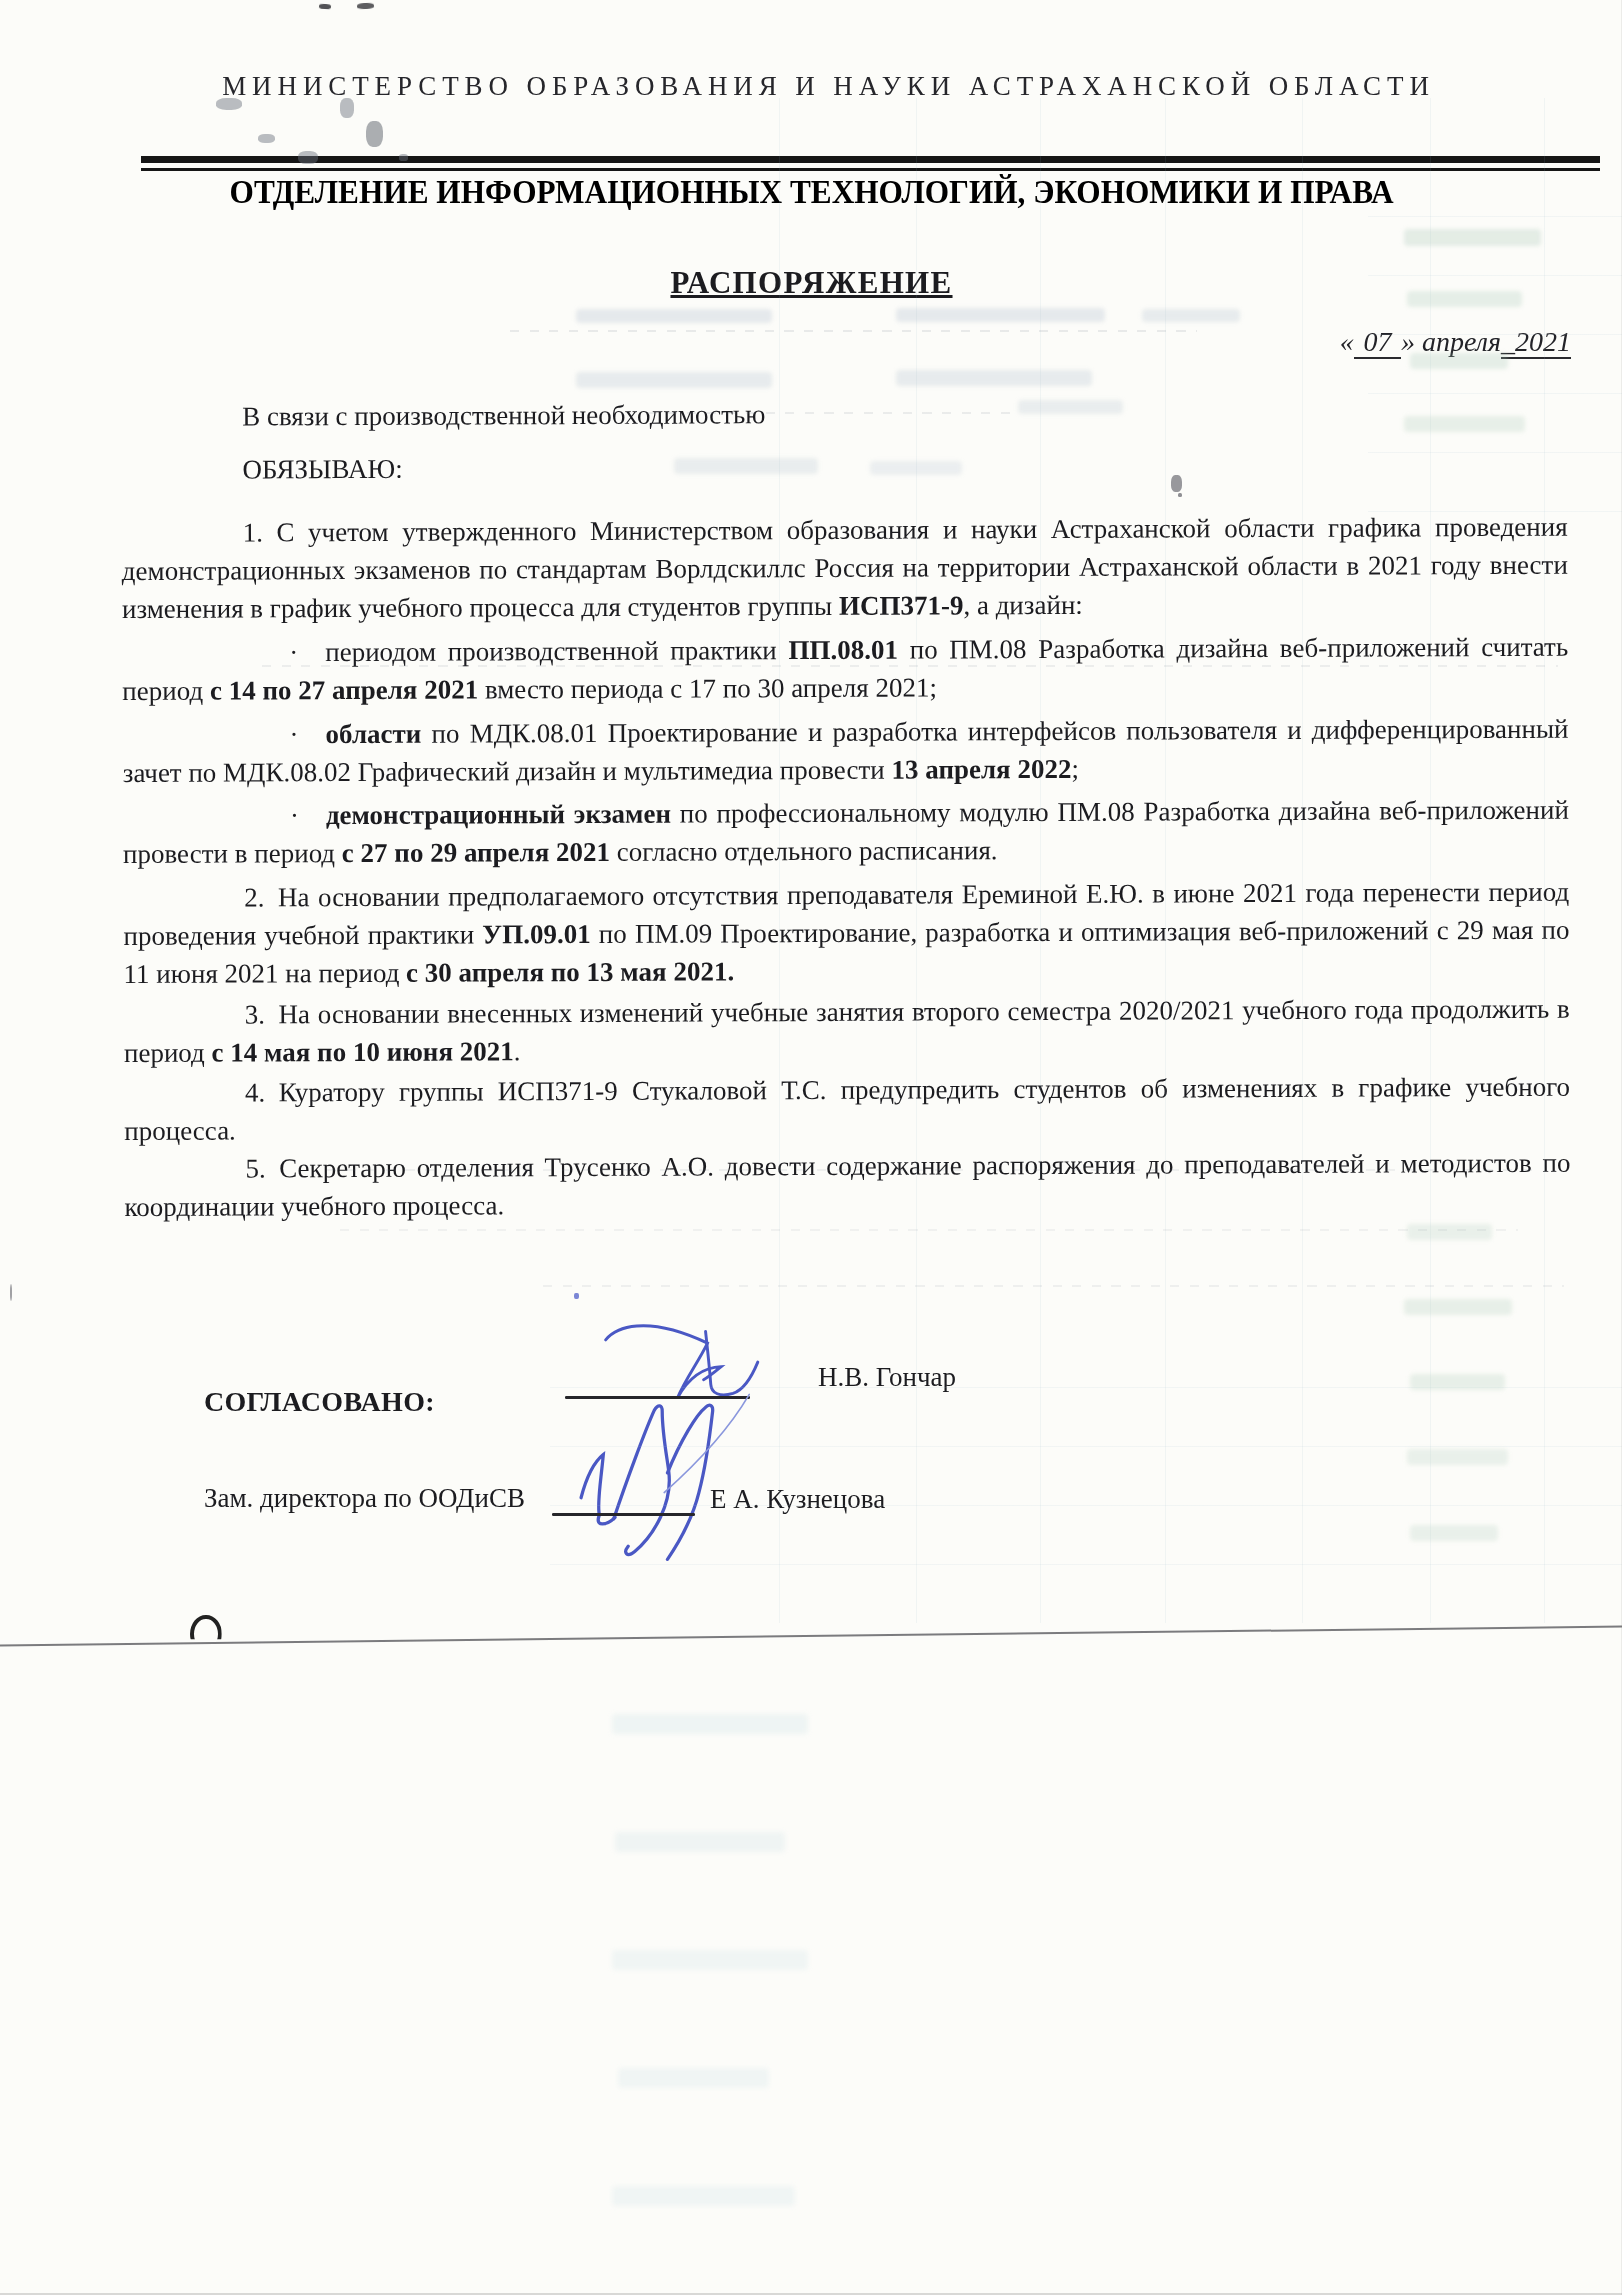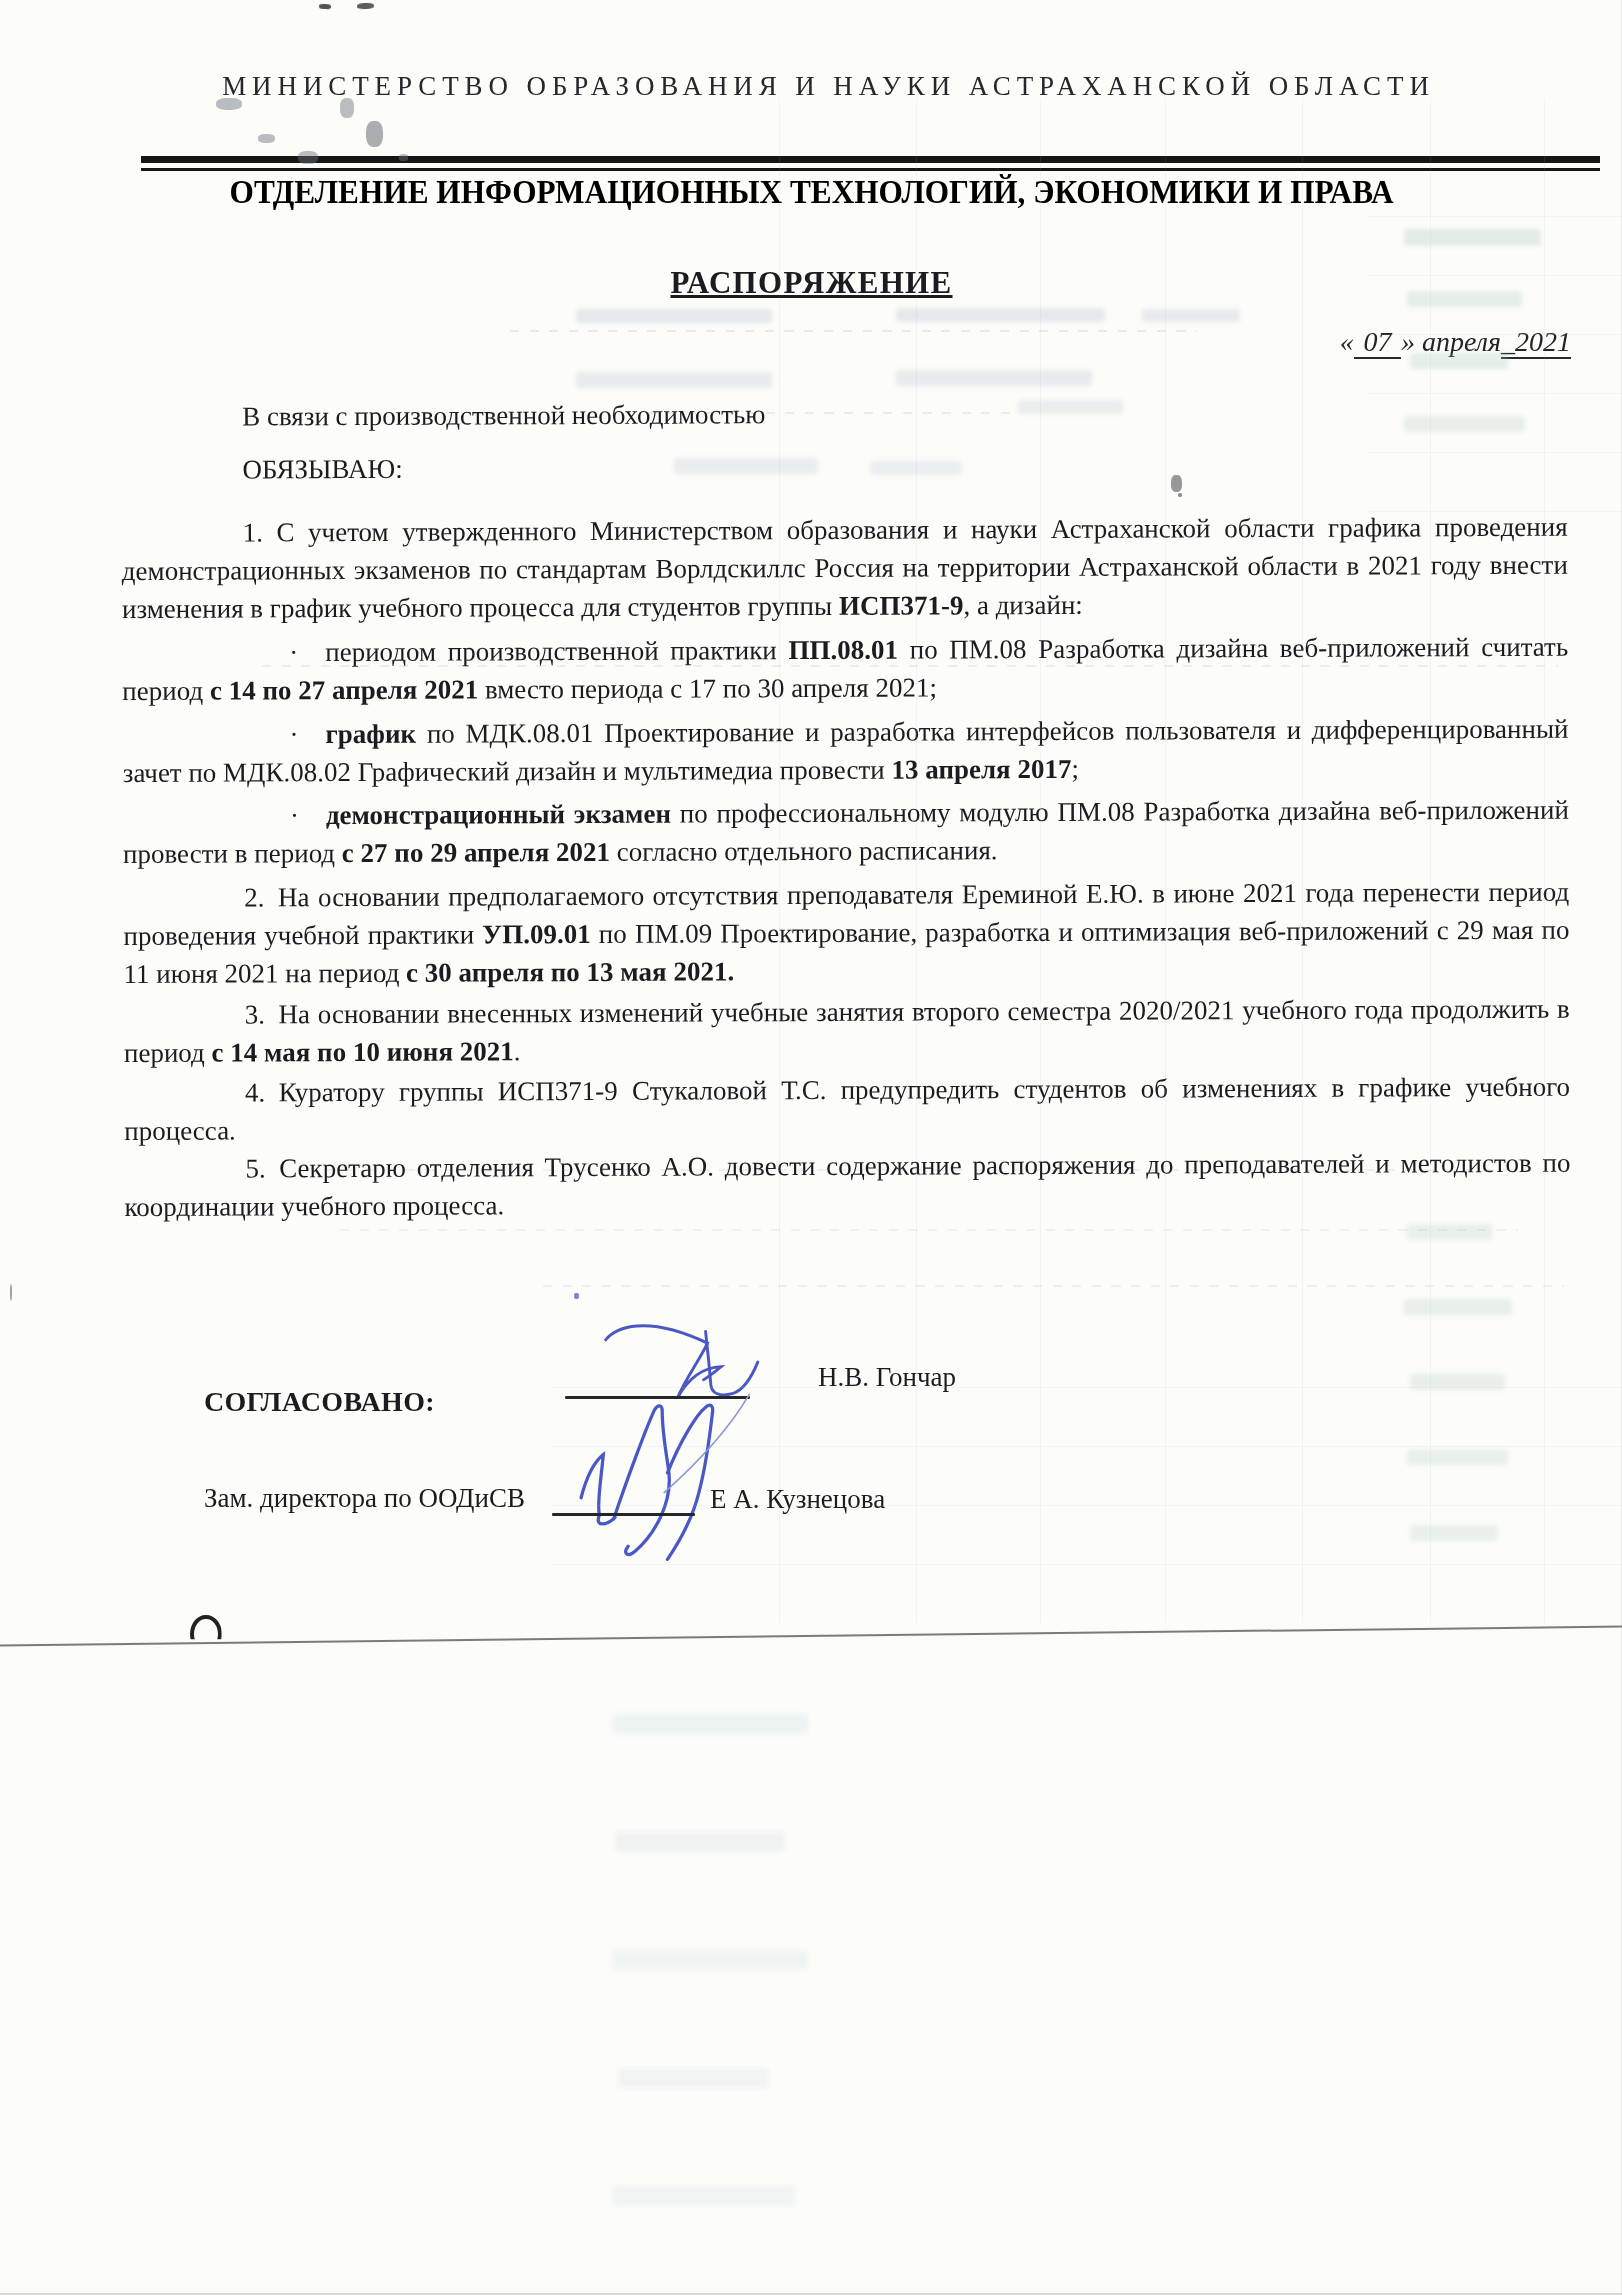--- a/index.html
+++ b/index.html
@@ -66,21 +66,21 @@
   </div>
 
   <div class="abs doc-title">РАСПОРЯЖЕНИЕ</div>
   <div class="abs date-line"><span>«</span><span class="u"> 07 </span><span> » </span><span>апреля</span><span class="u2">_2021</span></div>
 
   <div class="abs flow">
     <p class="p-indent m-intro"><span>В связи с производственной необходимостью</span></p>
     <p class="p-indent m-resolve"><span>ОБЯЗЫВАЮ:</span></p>
     <p class="p-indent m-p1"><span>1. С учетом утвержденного Министерством образования и науки Астраханской области графика проведения демонстрационных экзаменов по стандартам Ворлдскиллс Россия на территории Астраханской области в 2021 году внести изменения в график учебного процесса для студентов группы </span><span class="b">ИСП371-9</span><span>, а дизайн:</span></p>
     <p class="bullet  m-b1"><span>·  периодом производственной практики </span><span class="b">ПП.08.01</span><span> по ПМ.08 Разработка дизайна веб-приложений считать период </span><span class="b">с 14 по 27 апреля 2021</span><span> вместо периода с 17 по 30 апреля 2021;</span></p>
-    <p class="bullet  m-b2"><span>·  </span><span class="b">график</span><span> по МДК.08.01 Проектирование и разработка интерфейсов пользователя и дифференцированный зачет по МДК.08.02 Графический дизайн и мультимедиа провести </span><span class="b">13 апреля 2017</span><span>;</span></p>
+    <p class="bullet  m-b2"><span>·  </span><span class="b">области</span><span> по МДК.08.01 Проектирование и разработка интерфейсов пользователя и дифференцированный зачет по МДК.08.02 Графический дизайн и мультимедиа провести </span><span class="b">13 апреля 2022</span><span>;</span></p>
     <p class="bullet  m-b3"><span>·  </span><span class="b">демонстрационный экзамен</span><span> по профессиональному модулю ПМ.08 Разработка дизайна веб-приложений провести в период </span><span class="b">с 27 по 29 апреля 2021</span><span> согласно отдельного расписания.</span></p>
     <p class="p-indent m-p2"><span>2. На основании предполагаемого отсутствия преподавателя Ереминой Е.Ю. в июне 2021 года перенести период проведения учебной практики </span><span class="b">УП.09.01</span><span> по ПМ.09 Проектирование, разработка и оптимизация веб-приложений с 29 мая по 11 июня 2021 на период </span><span class="b">с 30 апреля по 13 мая 2021.</span></p>
     <p class="p-indent m-p3"><span>3. На основании внесенных изменений учебные занятия второго семестра 2020/2021 учебного года продолжить в период </span><span class="b">с 14 мая по 10 июня 2021</span><span>.</span></p>
     <p class="p-indent m-p4"><span>4. Куратору группы ИСП371-9 Стукаловой Т.С. предупредить студентов об изменениях в графике учебного процесса.</span></p>
     <p class="p-indent"><span>5. Секретарю отделения Трусенко А.О. довести содержание распоряжения до преподавателей и методистов по координации учебного процесса.</span></p>
   </div>
 
   <svg class="abs ink" style="left:586px;top:1302px;" width="196" height="111" viewBox="0 0 300 170">
     <path d="M 30,58 C 45,40 90,18 186,63 C 172,92 152,118 140,147 C 158,114 182,100 207,99 C 196,108 186,116 180,119" fill="none" stroke="currentColor" stroke-width="4.5" stroke-linecap="round"></path>
     <path d="M 183,45 C 186,72 189,100 191,126 C 192,140 205,146 225,140 C 243,134 254,114 263,92" fill="none" stroke="currentColor" stroke-width="4.5" stroke-linecap="round"></path>

